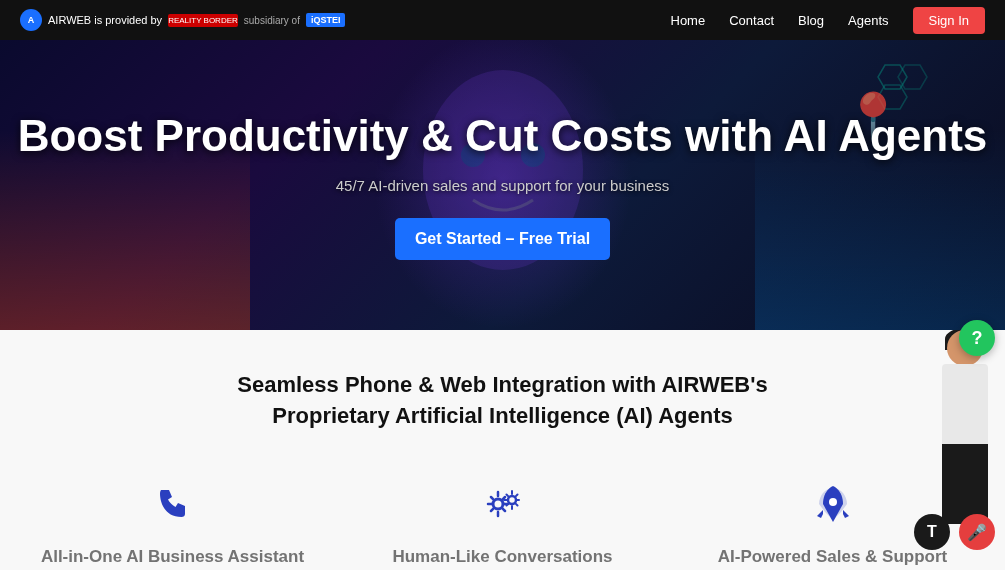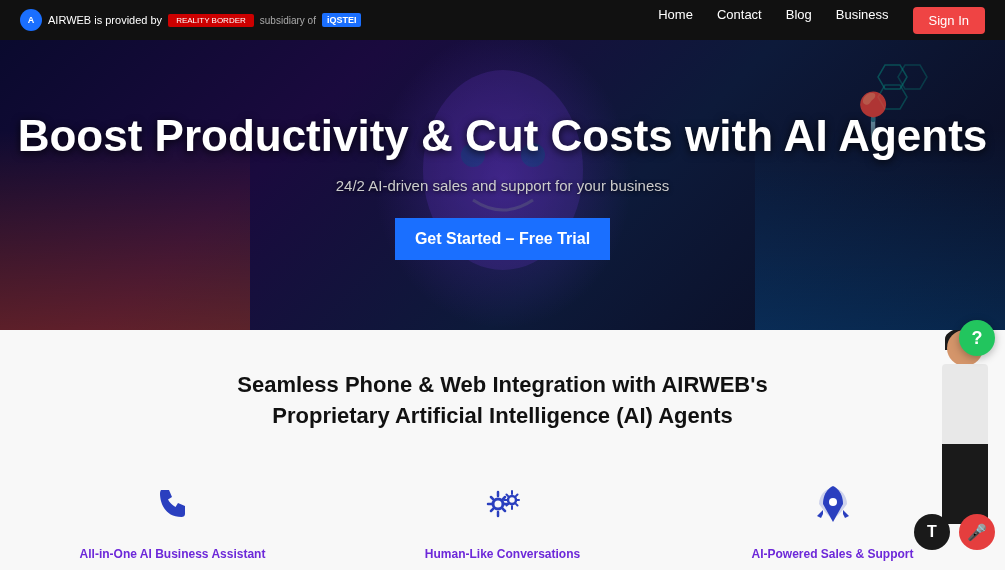--- a/index.html
+++ b/index.html
@@ -25,33 +25,34 @@
       width: 22px; height: 22px;
       background: #1a6fff;
       border-radius: 50%;
       display: flex; align-items: center; justify-content: center;
       color: #fff; font-size: 9px; font-weight: bold;
     }
     .navbar-brand .rb-logo {
       background: #c00;
       color: #fff;
       font-size: 8px;
-      padding: 2px 8px;
+      padding: 2px 0;
       border-radius: 2px;
     }
     .navbar-brand .iqstei-logo {
       background: #1a6fff;
       color: #fff;
       font-size: 9px;
       font-weight: bold;
       padding: 2px 5px;
       border-radius: 2px;
     }
     .navbar-nav {
       display: flex;
+      align-items: center;
       gap: 24px;
     }
     .navbar-nav a {
       color: #fff;
       text-decoration: none;
       font-size: 13px;
     }
     .signin-btn {
       background: #ef4444;
       color: #fff;
@@ -141,21 +142,21 @@
       color: #ccc;
       font-size: 15px;
       margin-bottom: 24px;
       text-shadow: 0 1px 4px rgba(0,0,0,0.8);
     }
     .cta-btn {
       background: #1a6fff;
       color: #fff;
       border: none;
       padding: 12px 20px;
-      border-radius: 0;
+      border-radius: 5px;
       font-size: 16px;
       cursor: pointer;
       font-weight: 600;
     }
 
     
     .features {
       background: #f8f8f8;
       padding: 40px 20px;
       text-align: center;
@@ -180,23 +181,23 @@
     }
     .feature-icon {
       font-size: 40px;
       margin-bottom: 12px;
       display: block;
     }
     .feature-icon.phone { color: #2a3fbf; }
     .feature-icon.gears { color: #2a3fbf; }
     .feature-icon.rocket { color: #2a3fbf; }
     .feature-title {
-      font-size: 12px;
+      font-size: 17px;
       font-weight: bold;
-      color: #6d28d9;
+      color: #737373;
       margin-bottom: 12px;
     }
 
     
     .help-btn {
       position: fixed;
       top: 320px;
       right: 10px;
       width: 36px; height: 36px;
       background: #22c55e;
@@ -292,21 +293,21 @@
     </div>
     <span style="color:#aaa;font-size:10px;text-align:center;">subsidiary of</span>
     <div class="iqstei-logo">
       <span>iQSTEI</span>
     </div>
   </div>
   <div class="navbar-nav">
     <a href="#">Home</a>
     <a href="#">Contact</a>
     <a href="#">Blog</a>
-    <a href="#">Business</a>
+    <a href="#">Agents</a>
     <button class="signin-btn">Sign In</button>
   </div>
 </nav>
 
 <section class="hero">
   <div class="hero-bg"></div>
   <div class="hero-overlay">
     <div class="hero-face"></div>
     <div class="hero-city-left"></div>
     <div class="hero-city-right"></div>
@@ -321,21 +322,21 @@
 
     <svg style="position:absolute;top:0;left:50%;transform:translateX(-50%);opacity:0.15;width:300px;height:290px;" viewBox="0 0 300 290" xmlns="http://www.w3.org/2000/svg">
       <ellipse cx="150" cy="130" rx="80" ry="100" fill="#8844ff"></ellipse>
       <circle cx="120" cy="115" r="12" fill="#00aaff"></circle>
       <circle cx="180" cy="115" r="12" fill="#00aaff"></circle>
       <path d="M120 160 Q150 180 180 160" stroke="#fff" stroke-width="3" fill="none"></path>
     </svg>
   </div>
   <div class="hero-content">
     <h1 class="hero-title">Boost Productivity &amp; Cut Costs with AI Agents</h1>
-    <p class="hero-subtitle">24/2 AI-driven sales and support for your business</p>
+    <p class="hero-subtitle">45/7 AI-driven sales and support for your business</p>
     <button class="cta-btn">Get Started – Free Trial</button>
   </div>
 </section>
 
 <section class="features">
   <h2 class="features-title">
     Seamless Phone &amp; Web Integration with AIRWEB's<br>
     Proprietary Artificial Intelligence (AI) Agents
   </h2>
   <div class="features-grid">

